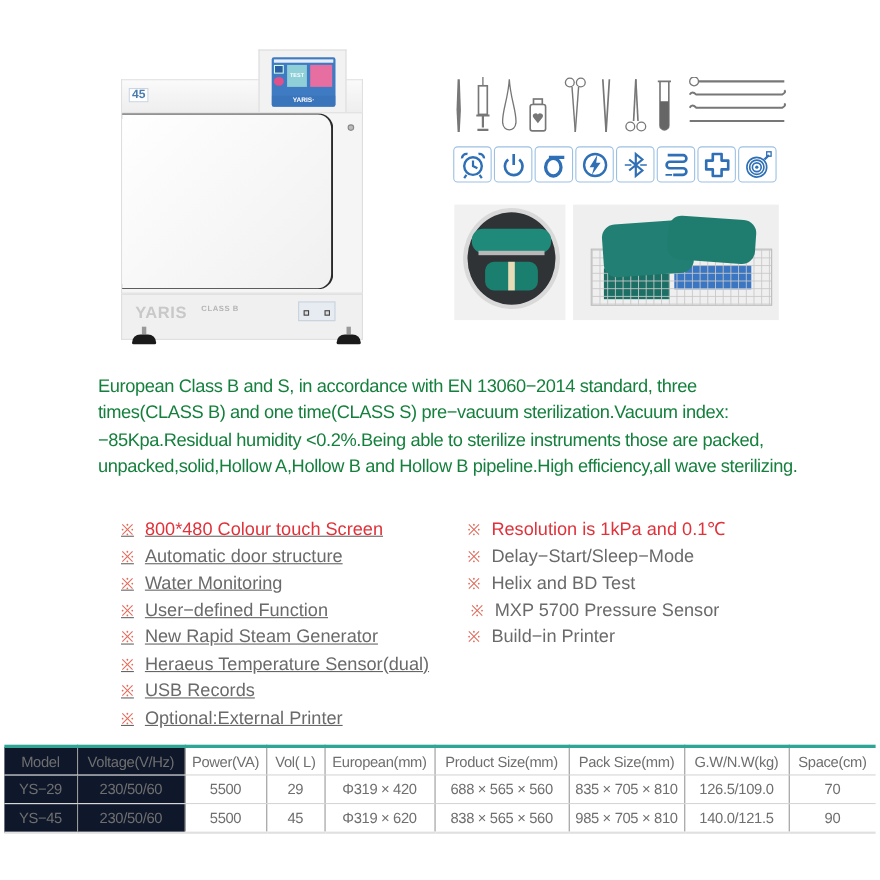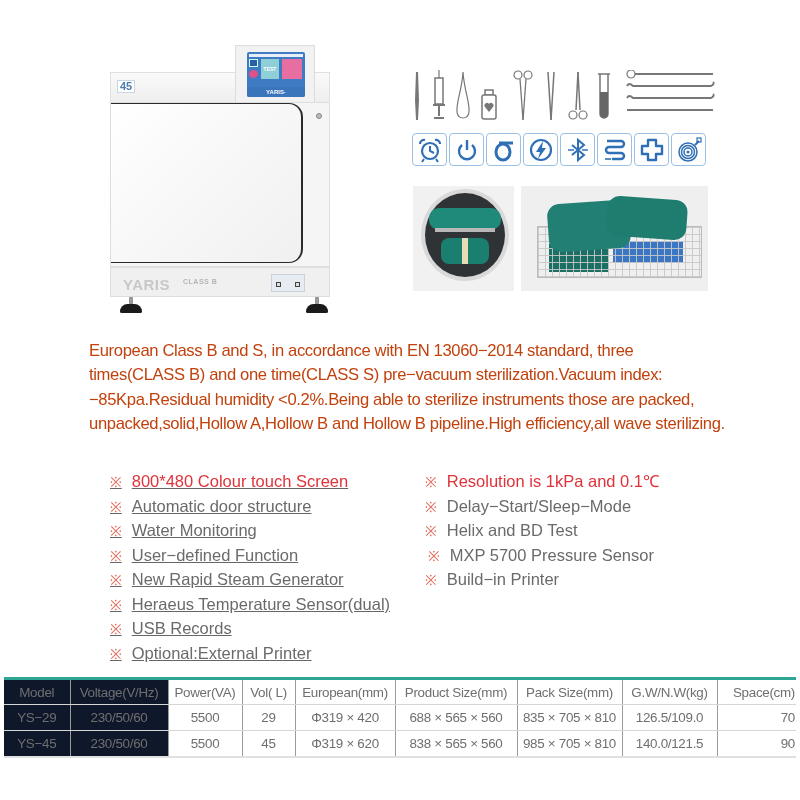--- a/index.html
+++ b/index.html
@@ -14,21 +14,21 @@
   .m-screen { position: absolute; left: 11px; top: 6px; width: 58px; height: 45px; background: #3f7bc2; border-radius: 2px; overflow: hidden; }
   .m-screen .bar { position:absolute; left:2px; top:2px; width:54px; height:3px; background:#e8eef7; }
   .m-screen .t1 { position:absolute; left:2px; top:7px; width:9px; height:8px; background:#2d5ea1; border:1px solid #cfe; }
   .m-screen .t2 { position:absolute; left:2px; top:18px; width:9px; height:8px; background:#e0508a; border-radius:50%; }
   .m-screen .t3 { position:absolute; left:14px; top:7px; width:18px; height:20px; background:#8fd0d8; color:#fff; font-size:5px; font-weight:bold; text-align:center; line-height:20px; }
   .m-screen .t4 { position:absolute; left:35px; top:7px; width:20px; height:20px; background:#e66ea0; }
   .m-screen .brand { position:absolute; left:0; bottom:0; width:58px; height:10px; background:#3a74bb; color:#fff; font-size:6px; font-weight:bold; text-align:center; line-height:10px; }
   .m-body { position: absolute; left: 0; top: 57px; width: 220px; height: 165px; background: #f5f5f5; border: 1px solid #dedede; }
   .m-door { position: absolute; left: 0; top: 0; width: 192px; height: 160px; background: linear-gradient(135deg,#ffffff,#f0f0f0); border-right: 2px solid #2a2a2a; border-top: 1px solid #2a2a2a; border-bottom: 1px solid #2a2a2a; border-radius: 0 14px 14px 0; }
   .m-knob { position: absolute; left: 205px; top: 10px; width: 6px; height: 6px; border-radius: 50%; background: #bbb; border: 1px solid #888; }
-  .m-base { position: absolute; left: 0; top: 222px; width: 220px; height: 30px; background: #f0f0f0; border: 1px solid #dedede; }
+  .m-base { position: absolute; left: 0; top: 222px; width: 220px; height: 42px; background: #f0f0f0; border: 1px solid #dedede; }
   .m-logo { position: absolute; left: 12px; top: 8px; font-size: 15px; font-weight: bold; color: #c8c8c8; letter-spacing: 0.5px; }
   .m-class { position: absolute; left: 72px; top: 10px; font-size: 7px; font-weight: bold; color: #b5b5b5; letter-spacing: 0.5px; }
   .m-ports { position: absolute; left: 160px; top: 6px; width: 34px; height: 18px; background: #e6ecf2; border: 1px solid #c8d2dc; }
   .m-ports span { position:absolute; top:7px; width:5px; height:5px; border:1px solid #444; background:#ddd; }
   .m-foot { position: absolute; top: 252px; width: 22px; height: 16px; }
   .m-foot .stem { position:absolute; left:9px; top:0; width:4px; height:7px; background:#999; }
   .m-foot .pad { position:absolute; left:0; top:7px; width:22px; height:9px; background:#1a1a1a; border-radius: 10px 10px 2px 2px; }
 
   
   .tools { position: absolute; left: 410px; top: 70px; width: 300px; height: 52px; }
@@ -49,35 +49,35 @@
   .photo2 { position: absolute; left: 521px; top: 186px; width: 187px; height: 105px; background: #efefef; overflow: hidden; }
   .photo2 .bagA { position:absolute; left:27px; top:16px; width:82px; height:48px; border-radius:12px; background:#217f73; transform: rotate(-4deg); }
   .photo2 .bagB { position:absolute; left:86px; top:12px; width:80px; height:40px; border-radius:12px; background:#1f7d70; transform: rotate(4deg); }
   .photo2 .blue { position:absolute; left:92px; top:55px; width:70px; height:22px; background:#3a76c2; }
   .photo2 .bagC { position:absolute; left:28px; top:58px; width:60px; height:28px; background:#1c6f64; }
   .photo2 .grid { position:absolute; left:16px; top:40px; width:165px; height:52px;
      background-image: linear-gradient(90deg, rgba(200,200,200,0.9) 1px, transparent 1px), linear-gradient(rgba(200,200,200,0.9) 1px, transparent 1px);
      background-size: 7px 7px; border: 1px solid #bbb; }
 
   
-  .desc { position: absolute; left: 89px; top: 339px; width: 640px; font-size: 16.6px; line-height: 24.4px; color: #c2410c; letter-spacing: -0.35px; }
+  .desc { position: absolute; left: 89px; top: 339px; width: 640px; font-size: 16.6px; line-height: 24.4px; color: #15803d; letter-spacing: -0.35px; }
 
   
   .features { position: absolute; left: 110px; top: 469px; width: 600px; }
   .feat-col { position: absolute; top: 0; }
   .feat-col.left { left: 0; text-decoration: underline; }
   .feat-col.right { left: 315px; }
   .feat { height: 24.5px; font-size: 16.5px; line-height: 24.5px; color: #6a6a6a; white-space: nowrap; }
   .feat .mark { color: #e26b5c; margin-right: 10px; font-size: 14px; }
   .feat.hl { color: #e0323a; }
 
   
   table.spec { position: absolute; left: 4px; top: 677px; width: 792px; border-collapse: collapse; font-size: 13.4px; color: #6f6f6f; border-top: 3px solid #2fa596; }
   table.spec th, table.spec td { font-weight: normal; text-align: center; height: 26px; padding: 0 1px; border-right: 1px solid #9a9a9a; border-bottom: 1px solid #d6d6d6; white-space: nowrap; letter-spacing: -0.3px; }
-  table.spec th:last-child, table.spec td:last-child { border-right: none; text-align: right; }
+  table.spec th:last-child, table.spec td:last-child { border-right: none; }
   table.spec .tint { background: #0f172a; }
   table.spec tr:last-child td { border-bottom: 2px solid #e0e0e0; }
 </style>
 </head>
 <body>
 
 <div class="machine">
   <div class="m-top">
     <span class="m-model">45</span>
   </div>

